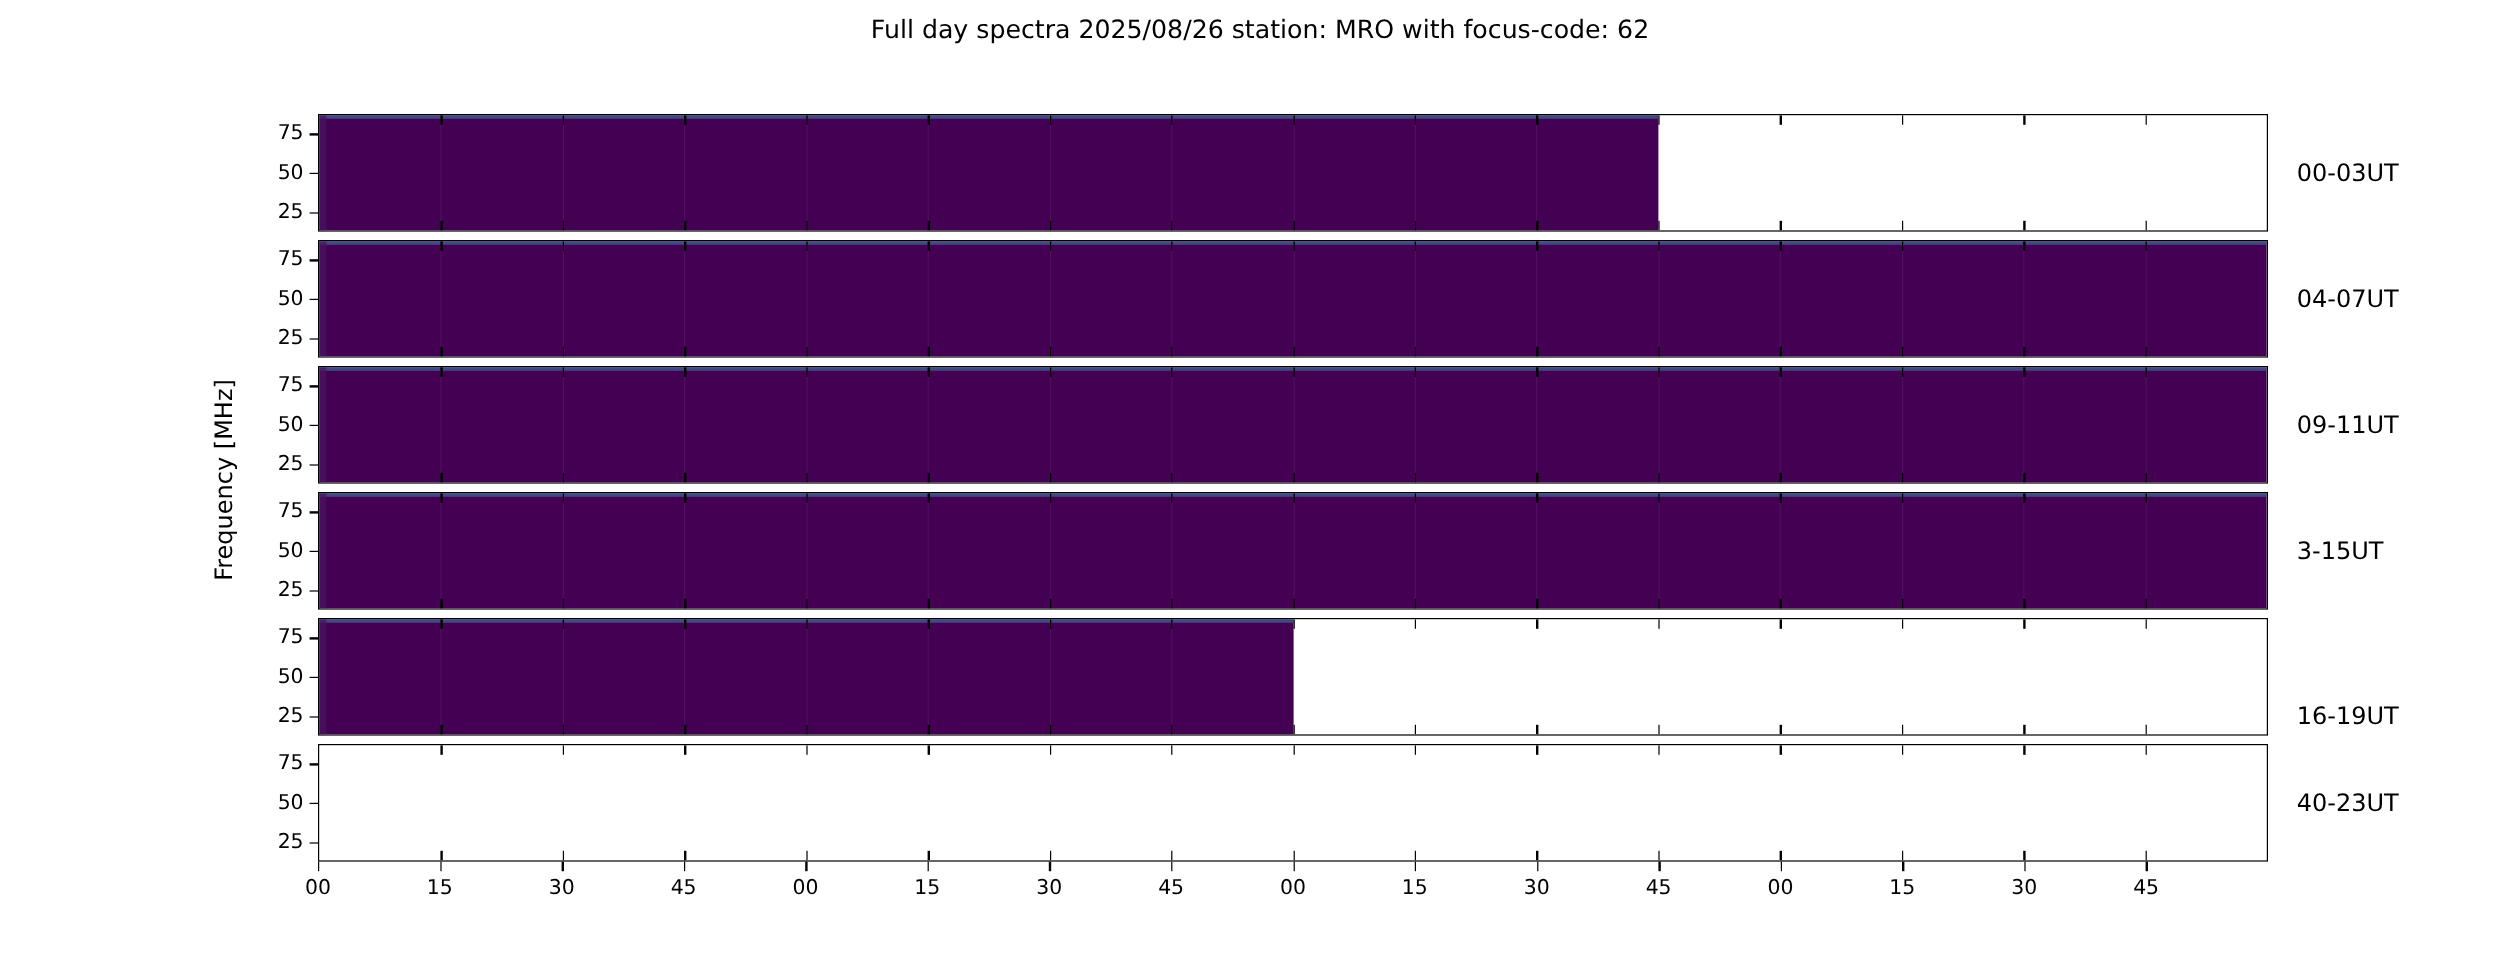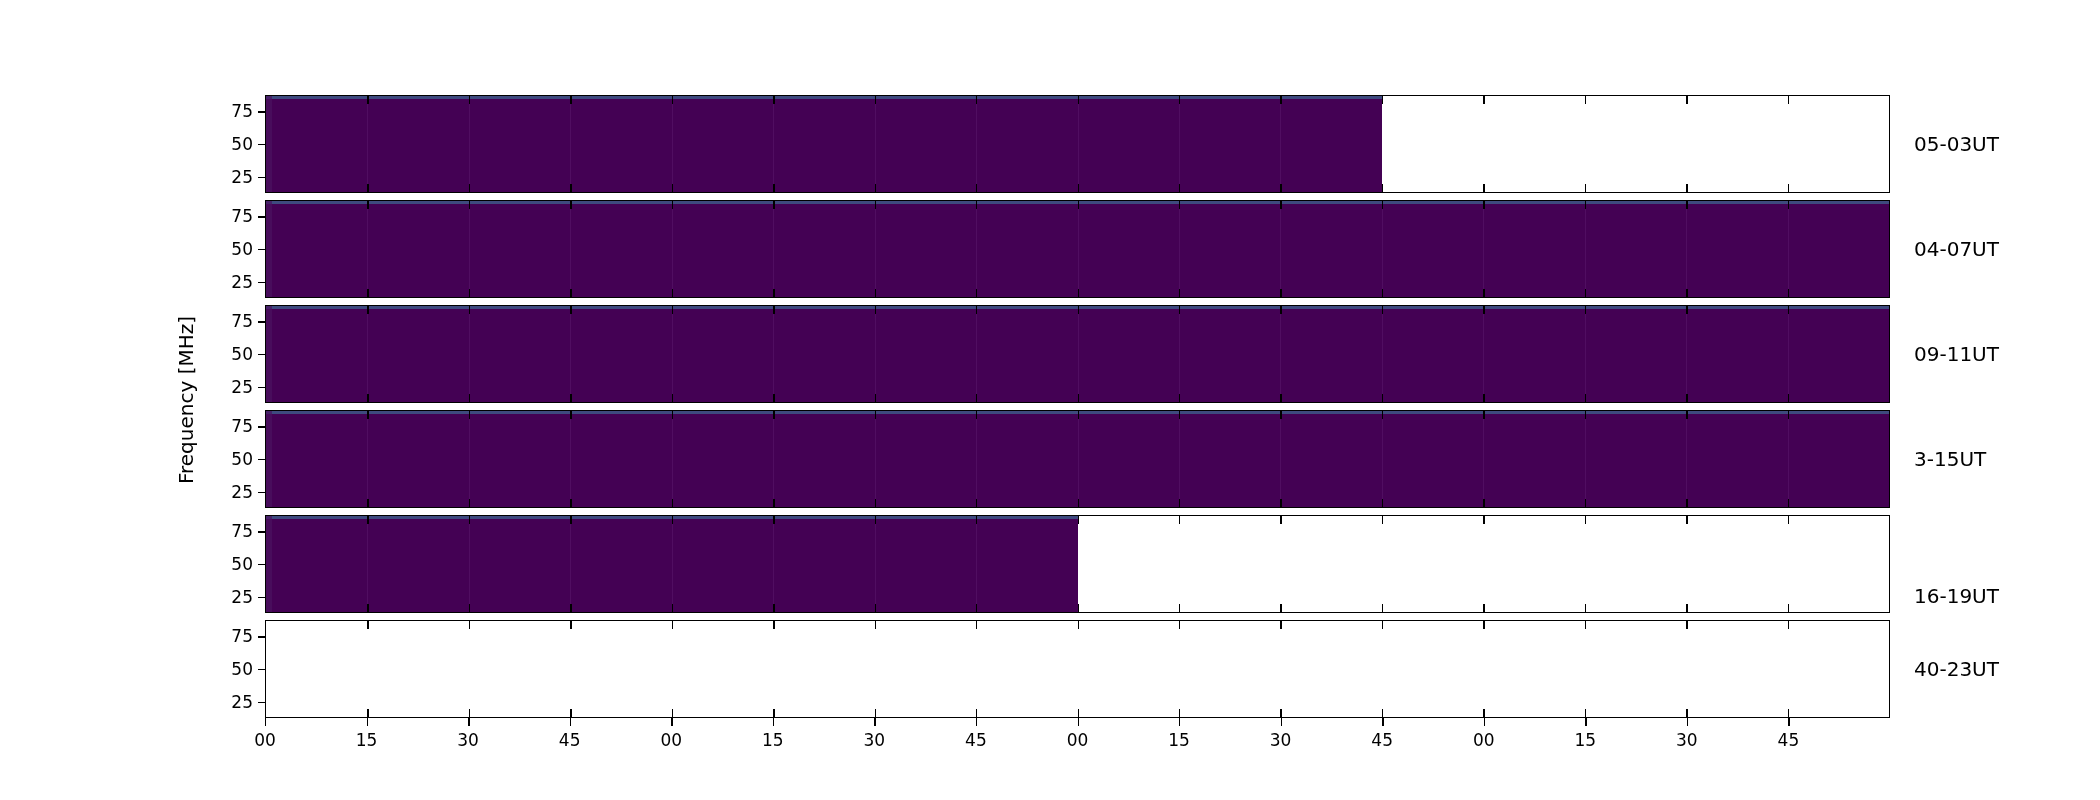--- a/index.html
+++ b/index.html
@@ -118,20 +118,21 @@
     color:#000000;
     transform:translateY(-50%);
     white-space:nowrap;
   }
 </style>
 </head>
 <body>
 
 <div id="figure">
 
+  <div id="title">Full day spectra 2025/08/26 station: MRO with focus-code: 62</div>
 
   <div id="ylabel">Frequency [MHz]</div>
 
   <div id="panels">
       <div class="panel" style="top: 95px;">
         <div class="fill" style="width: 68.75%; background: rgb(68, 1, 84);">
           <div class="capline" style="background: rgb(61, 87, 135);"></div>
           <div class="edgeband"></div>
           <div class="seams">
             <div class="seam" style="left: 9.09091%;"></div>
@@ -444,21 +445,21 @@
       <div class="xticklabel" style="left: 1483.75px; top: 730px;">00</div>
       <div class="xtick-out" style="left: 1585.31px; top: 718px;"></div>
       <div class="xticklabel" style="left: 1585.31px; top: 730px;">15</div>
       <div class="xtick-out" style="left: 1686.88px; top: 718px;"></div>
       <div class="xticklabel" style="left: 1686.88px; top: 730px;">30</div>
       <div class="xtick-out" style="left: 1788.44px; top: 718px;"></div>
       <div class="xticklabel" style="left: 1788.44px; top: 730px;">45</div>
     </div>
 
   <div id="rowlabels">
-      <div class="rowlabel" style="top: 144px;">05-03UT</div>
+      <div class="rowlabel" style="top: 144px;">00-03UT</div>
       <div class="rowlabel" style="top: 249px;">04-07UT</div>
       <div class="rowlabel" style="top: 354px;">09-11UT</div>
       <div class="rowlabel" style="top: 459px;">3-15UT</div>
       <div class="rowlabel" style="top: 596px;">16-19UT</div>
       <div class="rowlabel" style="top: 669px;">40-23UT</div>
     </div>
 
 <div class="ytick" style="left: 258px; top: 111.333px; position: absolute;"></div>
     <div class="yticklabel" style="position: absolute; left: auto; right: 1847px; top: 111.333px; margin-right: 0px;">75</div>
     <div class="ytick" style="left: 258px; top: 144px; position: absolute;"></div>

